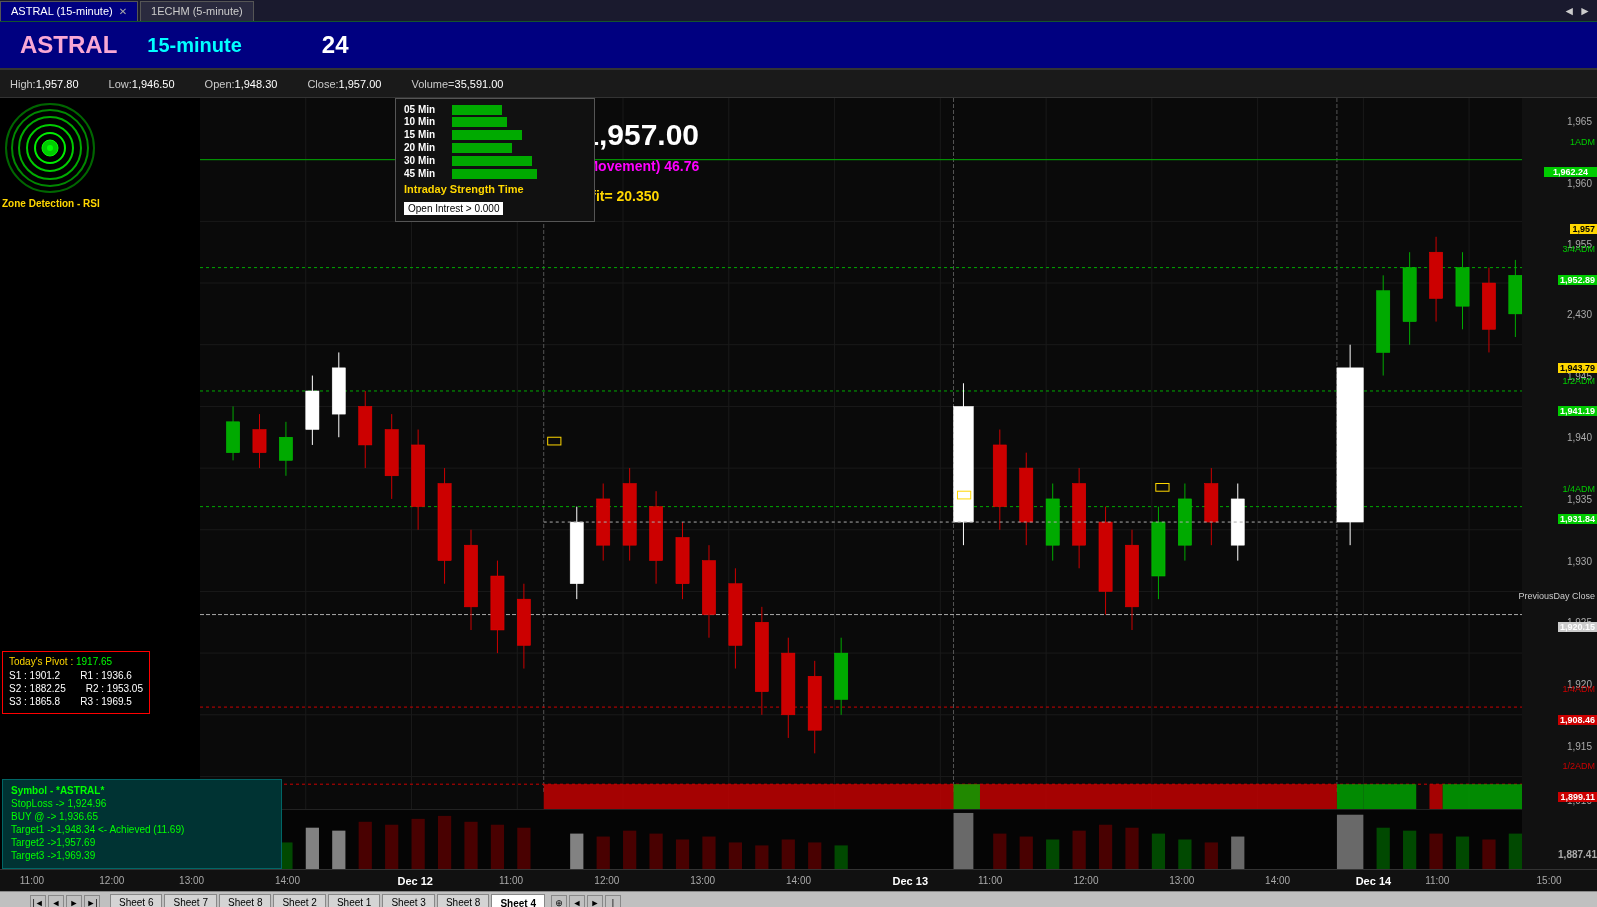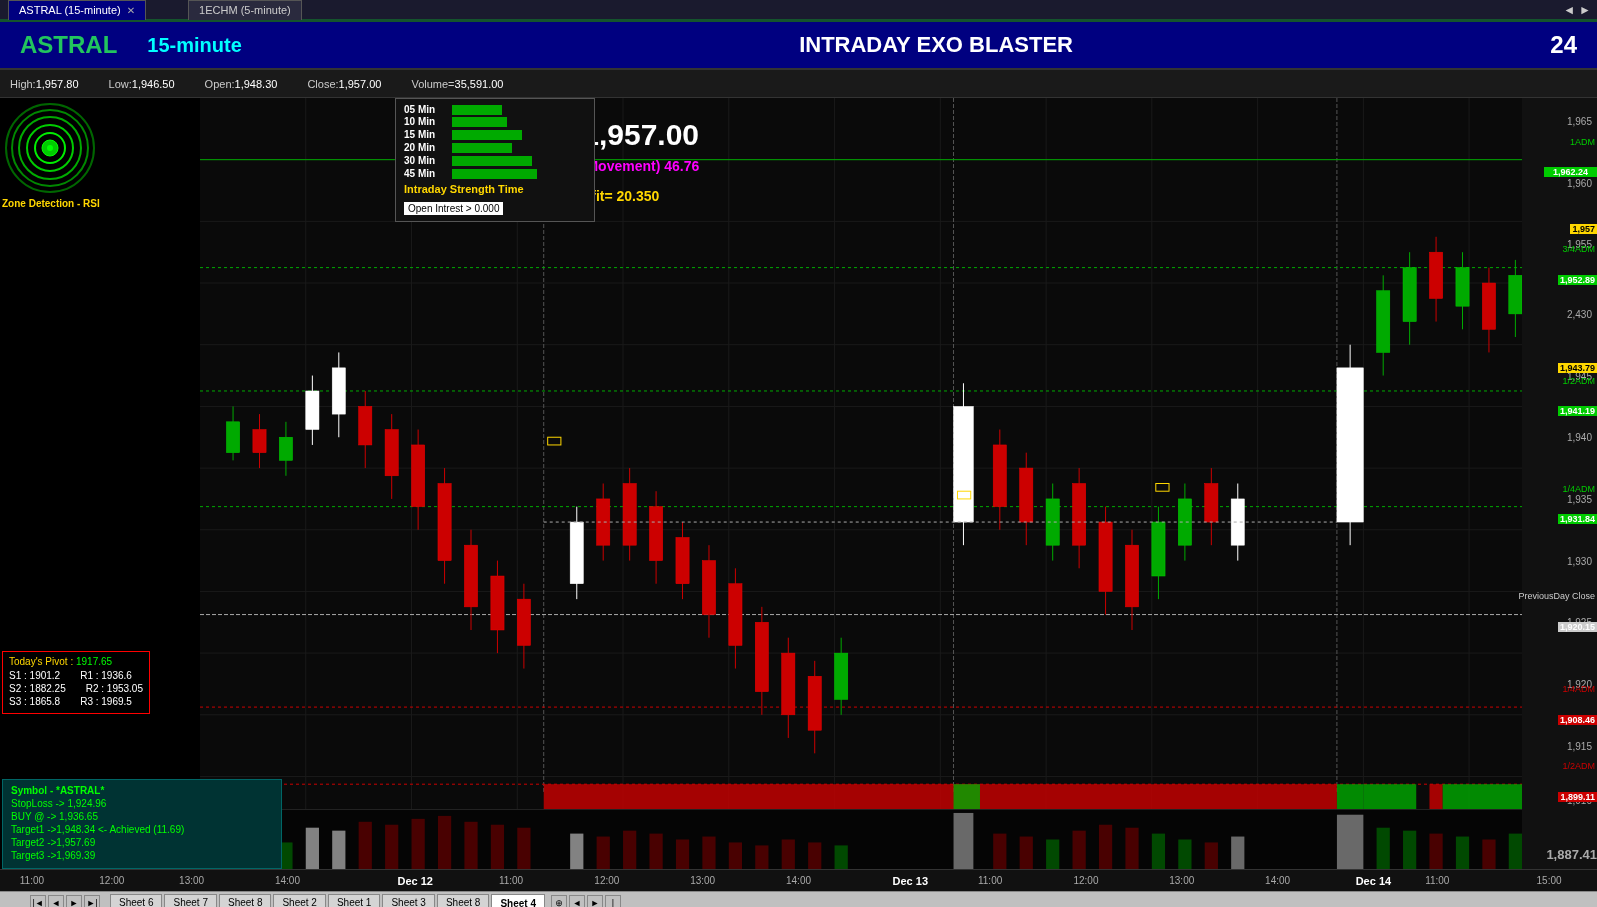--- a/index.html
+++ b/index.html
@@ -4,23 +4,22 @@
   <style>
     * { margin: 0; padding: 0; box-sizing: border-box; }
     body { background: #000; font-family: Arial, sans-serif; width: 1597px; height: 907px; overflow: hidden; position: relative; }
 
     
     #tab-bar {
       background: #1a1a2e;
       height: 22px;
       display: flex;
       align-items: center;
-      border-bottom: 3px solid #14532d;
-      padding-left: 8px;
-      gap: 40px;
+      border-bottom: 1px solid #14532d;
+      padding-left: 0;
     }
     .tab {
       height: 20px;
       padding: 0 10px;
       font-size: 11px;
       display: flex;
       align-items: center;
       cursor: pointer;
       border: 1px solid #555;
       border-bottom: none;
@@ -32,21 +31,21 @@
     
     #header {
       background: #000080;
       height: 48px;
       display: flex;
       align-items: center;
       padding: 0 20px;
       border-bottom: 2px solid #333;
     }
     #symbol-name {
-      color: #22c55e;
+      color: #f9a8d4;
       font-size: 24px;
       font-weight: bold;
       margin-right: 30px;
     }
     #timeframe {
       color: #00FFFF;
       font-size: 20px;
       font-weight: bold;
       margin-right: 80px;
     }
@@ -341,21 +340,20 @@
   </div>
   <div style="margin-left:auto;display:flex;gap:4px;padding-right:6px;">
     <span style="color:#ccc;font-size:12px;cursor:pointer;">◄</span>
     <span style="color:#ccc;font-size:12px;cursor:pointer;">►</span>
   </div>
 </div>
 
 <div id="header">
   <span id="symbol-name">ASTRAL</span>
   <span id="timeframe">15-minute</span>
-  <span id="strategy-name">INTRADAY EXO BLASTER</span>
   <span id="signal-num">24</span>
 </div>
 
 <div id="ohlcv-bar">
   <span><span>High:</span><span class="ohlcv-val">1,957.80</span></span>
   <span><span>Low:</span><span class="ohlcv-val">1,946.50</span></span>
   <span><span>Open:</span><span class="ohlcv-val">1,948.30</span></span>
   <span><span>Close:</span><span class="ohlcv-val">1,957.00</span></span>
   <span><span>Volume=</span><span class="ohlcv-val">35,591.00</span></span>
 </div>
@@ -681,21 +679,21 @@
           <div class="price-tick" style="top: 36%;">1,945</div>
           <div class="price-tick" style="top: 44%;">1,940</div>
           <div class="price-tick" style="top: 52%;">1,935</div>
           <div class="price-tick" style="top: 60%;">1,930</div>
           <div class="price-tick" style="top: 68%;">1,925</div>
           <div class="price-tick" style="top: 76%;">1,920</div>
           <div class="price-tick" style="top: 84%;">1,915</div>
           <div class="price-tick" style="top: 91%;">1,910</div>
           <div class="price-tick" style="top: 17%; right: 0px; font-weight: bold; font-size: 9px; background: rgb(255, 215, 0); color: rgb(0, 0, 0); padding: 0px 2px;">1,957</div>
           <div class="price-tick" style="top: 35%; right: 0px; font-weight: bold; font-size: 9px; background: rgb(255, 215, 0); color: rgb(0, 0, 0); padding: 0px 2px;">1,943.79</div>
-          <div class="price-tick" style="top: 98%; right: 0px; font-weight: bold; font-size: 13px; color: rgb(170, 170, 170);">1,887.41</div>
+          <div class="price-tick" style="top: 98%; right: 0px; font-weight: bold; font-size: 10px; color: rgb(170, 170, 170);">1,887.41</div>
           <div style="position: absolute; right: 2px; top: 5%; font-size: 9px; color: rgb(0, 204, 0); white-space: nowrap;">1ADM</div>
           <div style="position: absolute; right: 0px; top: 9%; font-size: 9px; background: rgb(0, 204, 0); color: rgb(255, 255, 255); padding: 0px 9px; font-weight: bold;">1,962.24</div>
           <div style="position: absolute; right: 2px; top: 19%; font-size: 9px; color: rgb(0, 204, 0); white-space: nowrap;">3/4ADM</div>
           <div style="position: absolute; right: 0px; top: 23%; font-size: 9px; background: rgb(0, 204, 0); color: rgb(255, 255, 255); padding: 0px 2px; font-weight: bold;">1,952.89</div>
           <div style="position: absolute; right: 2px; top: 36%; font-size: 9px; color: rgb(0, 204, 0); white-space: nowrap;">1/2ADM</div>
           <div style="position: absolute; right: 0px; top: 40%; font-size: 9px; background: rgb(0, 204, 0); color: rgb(255, 255, 255); padding: 0px 2px; font-weight: bold;">1,941.19</div>
           <div style="position: absolute; right: 2px; top: 50%; font-size: 9px; color: rgb(0, 204, 0); white-space: nowrap;">1/4ADM</div>
           <div style="position: absolute; right: 0px; top: 54%; font-size: 9px; background: rgb(0, 204, 0); color: rgb(255, 255, 255); padding: 0px 2px; font-weight: bold;">1,931.84</div>
           <div style="position: absolute; right: 2px; top: 64%; font-size: 9px; color: rgb(204, 204, 204); white-space: nowrap;">PreviousDay Close</div>
           <div style="position: absolute; right: 0px; top: 68%; font-size: 9px; background: rgb(204, 204, 204); color: rgb(255, 255, 255); padding: 0px 2px; font-weight: bold;">1,920.15</div>

